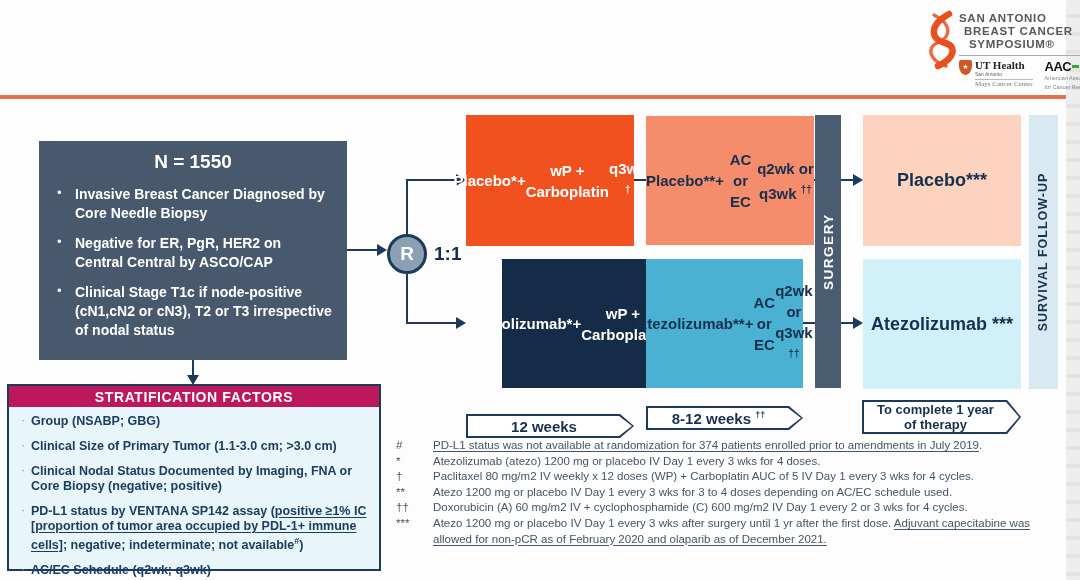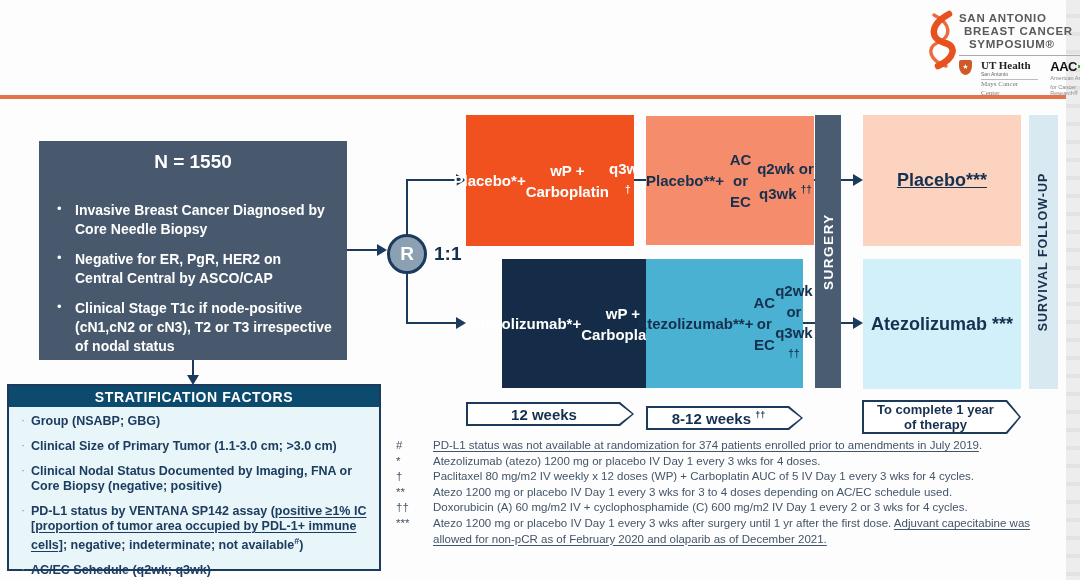--- a/index.html
+++ b/index.html
@@ -13,35 +13,35 @@
   .rule { left:0; top:95px; width:1066px; height:4px; background:#E4734C; }
   .edge-strip { right:0; top:0; width:14px; height:580px;
     background:repeating-linear-gradient(180deg,#ededed 0 14px,#e3e3e3 14px 18px); }
 
   .logo { left:909px; top:8px; width:196px; height:84px; }
   .logo-lines { position:absolute; left:50px; top:4px; font-size:11.5px; line-height:13px;
     font-weight:600; color:#58595B; letter-spacing:0.7px; }
   .logo-lines .l2 { margin-left:5px; } .logo-lines .l3 { margin-left:10px; }
   .logo-div { position:absolute; left:50px; top:47px; width:132px; border-top:1px solid #aaa; }
   .logo-row { position:absolute; left:50px; top:52px; display:flex; gap:12px; align-items:flex-start; }
-  .ut { display:flex; gap:9px; }
+  .ut { display:flex; gap:3px; }
   .shield { width:13px; height:15px; background:#CF5A28; border-radius:2px 2px 50% 50% / 2px 2px 60% 60%;
     color:#fff; font-size:7px; line-height:14px; text-align:center; }
   .ut-text .n { font-family:"Liberation Serif", serif; font-weight:bold; font-size:11px; color:#222; line-height:11px; }
   .ut-text .c { font-size:5px; color:#666; line-height:6px; }
   .ut-text .m { font-family:"Liberation Serif", serif; font-size:7px; color:#777; line-height:9px; border-top:1px solid #bbb; margin-top:2px; }
   .aacr .row { display:flex; align-items:center; }
   .aacr .blk { font-size:13px; font-weight:800; color:#111; letter-spacing:-0.5px; line-height:13px; }
   .aacr .bar { width:7px; height:3px; background:#36A635; margin:0 1px; }
   .aacr .grn { font-size:13px; font-weight:800; color:#36A635; line-height:13px; }
   .aacr .sub { font-size:5.5px; color:#888; line-height:6.5px; margin-top:2px; }
 
   
   .n-box { left:39px; top:141px; width:308px; height:219px; background:#48596D; color:#fff; padding:10px 14px 0 14px; }
-  .n-title { text-align:center; font-size:19px; font-weight:bold; margin-bottom:28px; }
+  .n-title { text-align:center; font-size:19px; font-weight:bold; margin-bottom:12px; }
   .n-item { display:flex; margin-bottom:11px; }
   .n-bullet { width:22px; flex:none; font-size:13px; padding-left:4px; }
   .n-text { font-size:14px; font-weight:bold; line-height:19px; }
 
   
   .hline, .vline { background:#1B3A5C; }
   .arrR { width:0; height:0; border-top:6px solid transparent; border-bottom:6px solid transparent; border-left:10px solid #1B3A5C; }
   .arrD { width:0; height:0; border-left:6px solid transparent; border-right:6px solid transparent; border-top:10px solid #1B3A5C; }
 
   .r-circle { left:387px; top:234px; width:40px; height:40px; border-radius:50%; background:#8CA0B4;
@@ -49,48 +49,48 @@
     display:flex; align-items:center; justify-content:center; z-index:3; }
   .ratio { left:434px; top:243px; font-size:19px; font-weight:bold; color:#16304F; }
 
   
   .arm { display:flex; flex-direction:row; align-items:center; justify-content:center;
     text-align:center; font-weight:bold; font-size:15px; line-height:21px; }
   .b-p1 { left:466px; top:115px; width:168px; height:131px; background:#F1511F; color:#fff; }
   .b-a1 { left:466px; top:259px; width:168px; height:129px; background:#142C47; color:#fff;margin-left:36px; }
   .b-p2 { left:646px; top:116px; width:168px; height:129px; background:#F58C6B; color:#16304F; }
   .b-a2 { left:646px; top:259px; width:157px; height:129px; background:#4BB1D2; color:#16304F; }
-  .b-p3 { left:863px; top:115px; width:158px; height:131px; background:#FBD3BF; color:#16304F; font-size:18px;text-decoration:underline; }
+  .b-p3 { left:863px; top:115px; width:158px; height:131px; background:#FBD3BF; color:#16304F; font-size:18px; }
   .b-a3 { left:863px; top:259px; width:158px; height:130px; background:#D2F0F9; color:#16304F; font-size:18px; }
   .arm sup { font-size:10px; }
 
   .vbar { display:flex; align-items:center; justify-content:center; }
   .surgery { left:815px; top:115px; width:26px; height:273px; background:#4A5C71; }
   .surgery .vt { color:#fff; font-size:13.5px; letter-spacing:1.5px; }
   .survival { left:1029px; top:115px; width:29px; height:274px; background:#D9E9F1; }
   .survival .vt { color:#16304F; font-size:12.5px; letter-spacing:1px; }
   .vt { transform:rotate(-90deg); white-space:nowrap; font-weight:bold; }
 
   
   .chev { position:absolute; }
   .chev .outer { position:absolute; inset:0; background:#1B3A5C;
     clip-path:polygon(0 0, calc(100% - 14px) 0, 100% 50%, calc(100% - 14px) 100%, 0 100%); }
   .chev .inner { position:absolute; inset:2px; background:#fff;
     clip-path:polygon(0 0, calc(100% - 13px) 0, 100% 50%, calc(100% - 13px) 100%, 0 100%); }
   .chev .lbl { position:absolute; inset:0; display:flex; flex-direction:column; align-items:center;
     justify-content:center; color:#16304F; font-weight:bold; font-size:15px; padding-right:12px; }
-  .c1 { left:466px; top:402px; width:168px; height:24px; }
+  .c1 { left:466px; top:414px; width:168px; height:24px; }
   .c2 { left:646px; top:406px; width:157px; height:24px; }
   .c3 { left:862px; top:400px; width:159px; height:34px; }
   .c3 .lbl { font-size:13px; line-height:15px; }
   .chev sup { font-size:9px; }
 
   
   .strat { left:7px; top:384px; width:374px; height:187px; background:#E8F5F9; border:2px solid #1B3A5C; }
-  .strat-head { height:21px; background:#0c4a6e; color:#fff; font-weight:bold; font-size:14px;
+  .strat-head { height:21px; background:#be185d; color:#fff; font-weight:bold; font-size:14px;
     letter-spacing:0.6px; display:flex; align-items:center; justify-content:center; }
   .strat-body { padding:7px 10px 0 6px; }
   .strat-item { display:flex; margin-bottom:10px; }
   .strat-bullet { width:16px; flex:none; color:#7E92A6; font-size:11px; text-align:center; }
   .strat-text { font-weight:bold; font-size:12.5px; line-height:15px; color:#1C3D60; }
   .strat-text sup { font-size:9px; }
 
   
   .footnotes { left:396px; top:438px; width:668px; color:#42556A; font-size:11.5px; }
   .fn-row { display:flex; white-space:nowrap; line-height:15.6px; }

